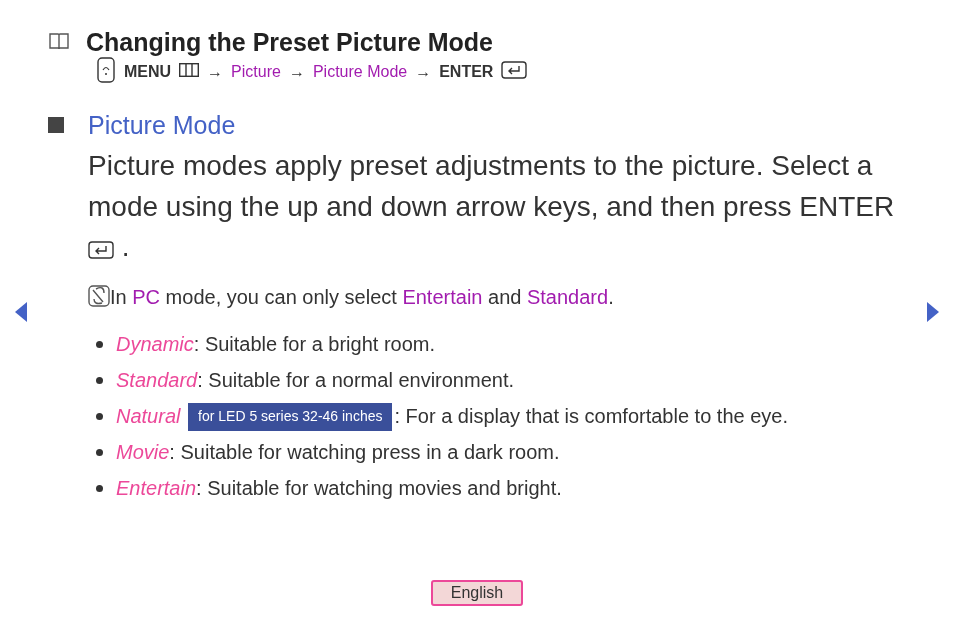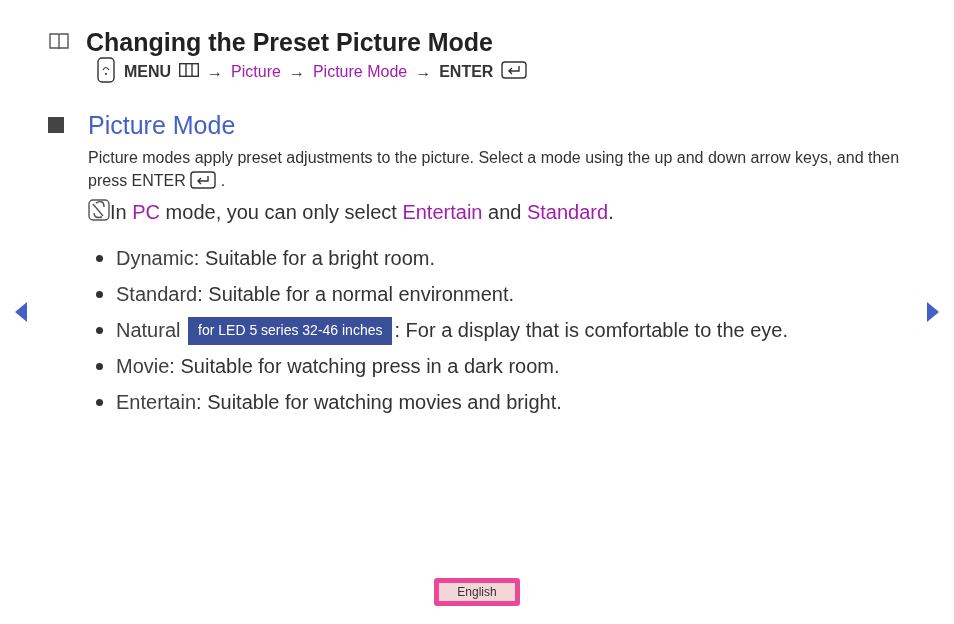--- a/index.html
+++ b/index.html
@@ -53,24 +53,24 @@
     margin-top: 6px;
     flex-shrink: 0;
   }
   .section-title {
     color: #4462c6;
     font-size: 25px;
     font-weight: 500;
     margin-bottom: 6px;
   }
   .body-text {
-    font-size: 16px;
+    font-size: 28px;
     color: #333;
     line-height: 1.45;
-    margin-bottom: 4px;
+    margin-bottom: 14px;
   }
   .body-content {
     flex: 1;
   }
   .note-row {
     display: flex;
     align-items: center;
     margin-bottom: 14px;
   }
   .note-icon {
@@ -86,21 +86,21 @@
   }
   ul.modes li {
     font-size: 20px;
     color: #333;
     line-height: 1.7;
   }
   ul.modes li::marker {
     color: #333;
     font-size: 22px;
   }
-  .mode-name { color: #404040; }
+  .mode-name { color: #ec4899; font-style: italic; }
   .badge {
     display: inline-block;
     background: #3a4f9a;
     color: #fff;
     border-radius: 0;
     font-size: 14px;
     padding: 2px 10px;
     vertical-align: 2px;
     margin: 0 2px;
   }
@@ -114,23 +114,23 @@
   .footer {
     position: absolute;
     bottom: 18px;
     left: 0;
     width: 100%;
     text-align: center;
   }
   .lang-badge {
     display: inline-block;
     background: #f3d7d7;
-    border: 5px solid #ec4899;
+    border: 2px solid #ec4899;
     border-radius: 3px;
-    font-size: 12px;
+    font-size: 16px;
     color: #333;
     padding: 2px 18px;
   }
   .enter-icon, .menu-icon, .remote-icon {
     vertical-align: -3px;
   }
 </style>
 </head>
 <body>
 

